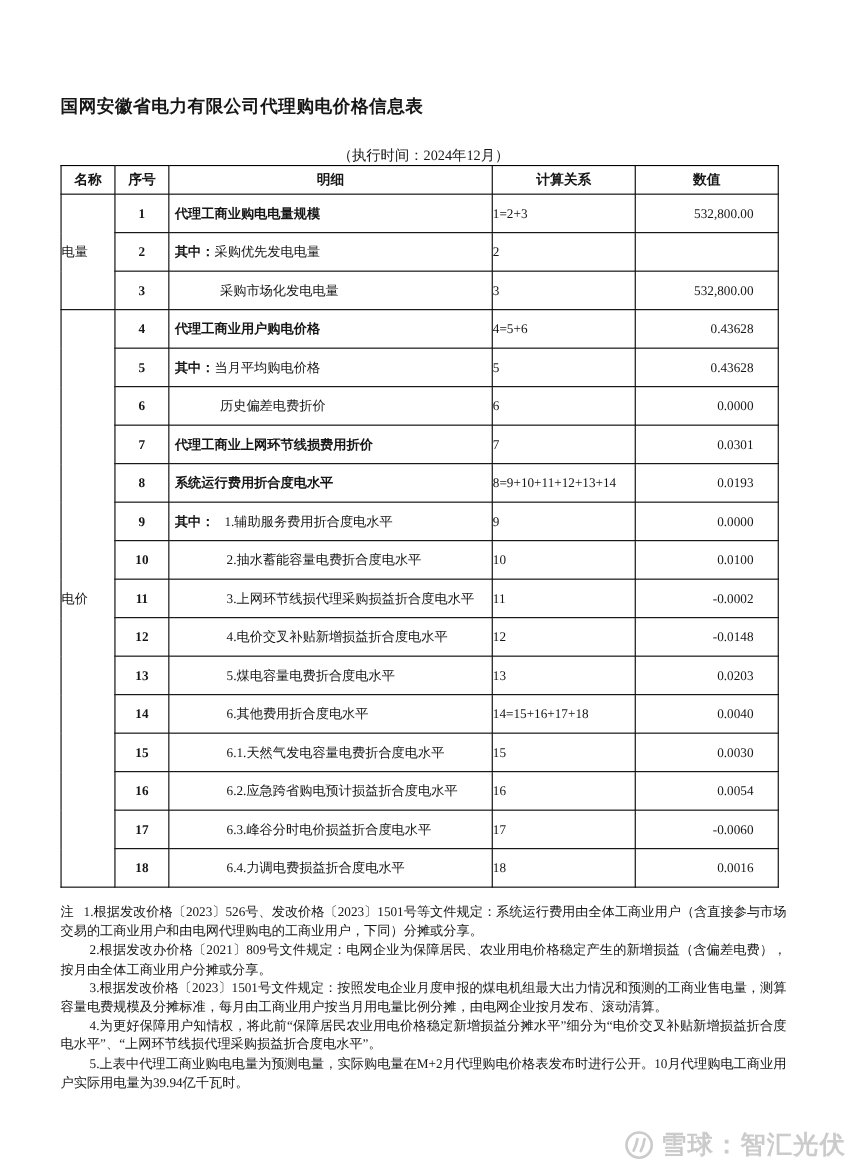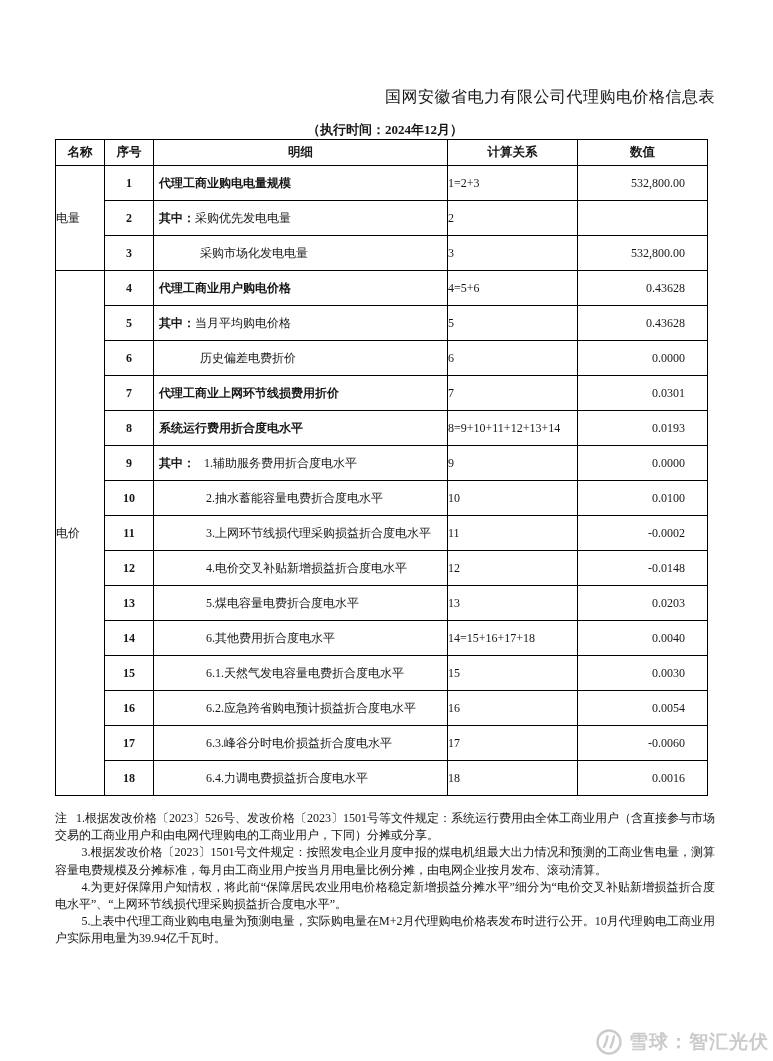--- a/index.html
+++ b/index.html
@@ -8,30 +8,30 @@
     width: 773px; height: 1061px;
     position: relative;
     overflow: hidden;
     font-family: "Liberation Serif", "DejaVu Serif", serif;
     color: #161616;
   }
   .content { width: 660px; margin-left: 55px; }
 
   .doc-title {
     padding-top: 87px;
-    text-align: right;
+    text-align: left;
     font-size: 16px;
-    font-weight: normal;
+    font-weight: bold;
     letter-spacing: 0.5px;
   }
   .doc-subtitle {
-    margin-top: 13px;
+    margin-top: 24px;
     text-align: center;
     font-size: 13px;
-    font-weight: bold;
+    font-weight: normal;
   }
   .unit-note {
     margin-top: 12px;
     margin-bottom: 4px;
     width: 652px;
     text-align: right;
     font-size: 12px;
   }
 
   table.price-table {
@@ -77,21 +77,21 @@
   .note-label { margin-right: 9px; }
 
   .watermark {
     position: absolute;
     right: 4px;
     bottom: 5px;
     display: flex;
     align-items: center;
     gap: 6px;
     color: #cbcbcb;
-    font-size: 19px;
+    font-size: 23px;
     font-weight: bold;
     letter-spacing: 1px;
     text-shadow: 1px 1px 0 #ffffff;
   }
   .watermark svg { display: block; }
 </style>
 </head>
 <body>
 
 <div class="content">
@@ -225,20 +225,21 @@
       <td class="c-seq">18</td>
       <td class="c-detail ind2">6.4.力调电费损益折合度电水平</td>
       <td class="c-rel">18</td>
       <td class="c-val">0.0016</td>
     </tr>
   </tbody>
     </table>
 
   <div class="notes">
     <p class="first"><span class="note-label">注</span><span>1.根据发改价格〔2023〕526号、发改价格〔2023〕1501号等文件规定：系统运行费用由全体工商业用户（含直接参与市场交易的工商业用户和由电网代理购电的工商业用户，下同）分摊或分享。</span></p>
+    <p>2.根据发改办价格〔2021〕809号文件规定：电网企业为保障居民、农业用电价格稳定产生的新增损益（含偏差电费），按月由全体工商业用户分摊或分享。</p>
     <p>3.根据发改价格〔2023〕1501号文件规定：按照发电企业月度申报的煤电机组最大出力情况和预测的工商业售电量，测算容量电费规模及分摊标准，每月由工商业用户按当月用电量比例分摊，由电网企业按月发布、滚动清算。</p>
     <p>4.为更好保障用户知情权，将此前“保障居民农业用电价格稳定新增损益分摊水平”细分为“电价交叉补贴新增损益折合度电水平”、“上网环节线损代理采购损益折合度电水平”。</p>
     <p>5.上表中代理工商业购电电量为预测电量，实际购电量在M+2月代理购电价格表发布时进行公开。10月代理购电工商业用户实际用电量为39.94亿千瓦时。</p>
   </div>
 
 </div>
 
 <div class="watermark">
   <span>
     <svg width="28" height="28" viewBox="0 0 28 28" fill="none">

